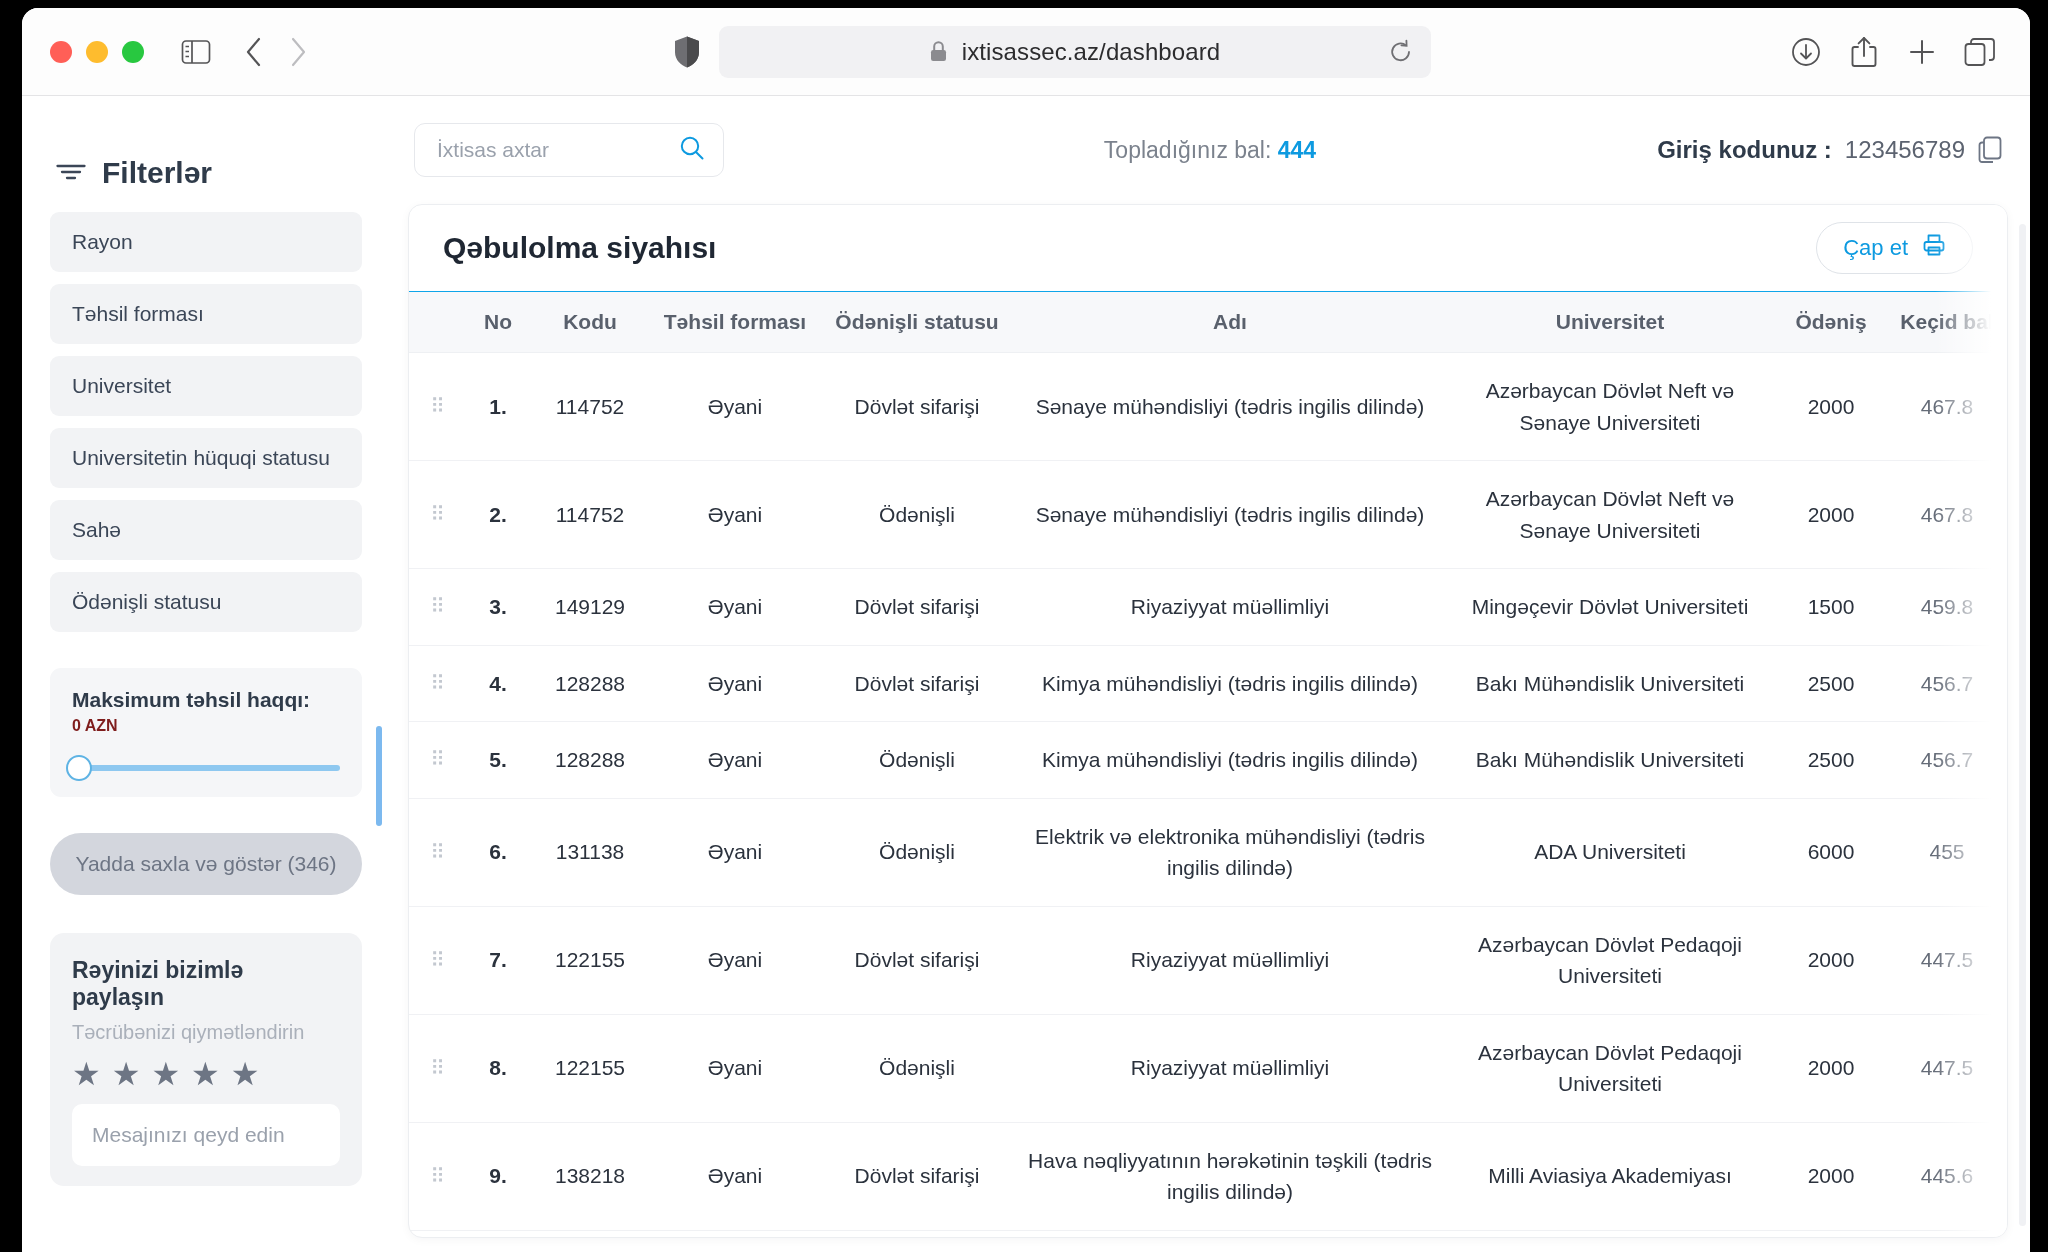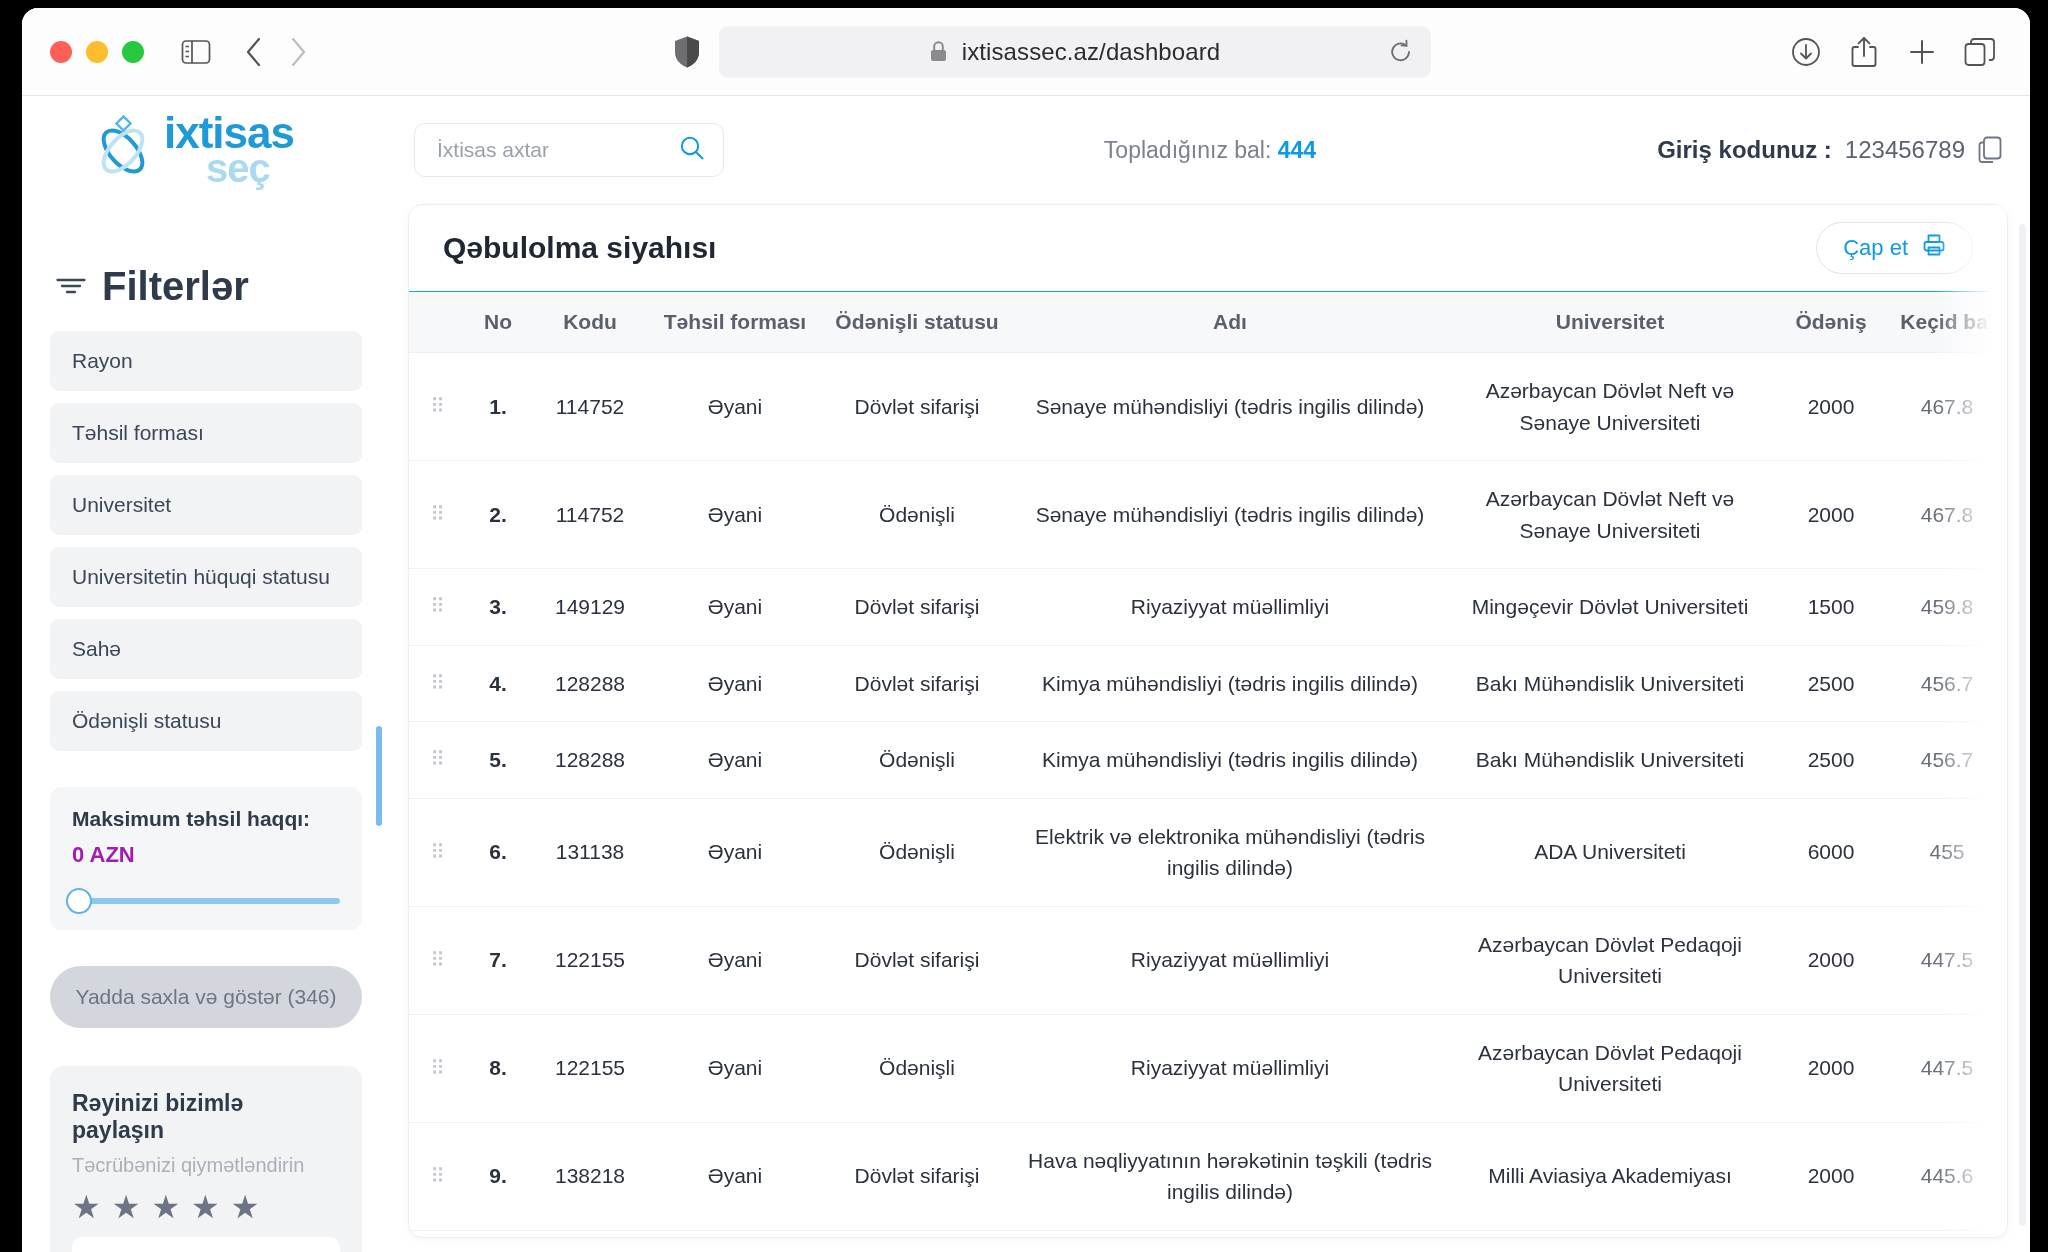--- a/index.html
+++ b/index.html
@@ -75,41 +75,41 @@
   .logo-area { height: 108px; display: flex; align-items: center; padding-left: 42px; }
   .logo { display: flex; align-items: center; gap: 10px; }
   .logo-text { display: flex; flex-direction: column; line-height: .92; }
   .logo-top { font-size: 44px; font-weight: 700; color: #1f9ad6; letter-spacing: -1px; }
   .logo-bot { font-size: 40px; font-weight: 700; color: #a9daf2; letter-spacing: -1px; margin-left: 42px; margin-top: -4px; }
 
   .filters-head {
     display: flex; align-items: center; gap: 16px;
     margin: 60px 0 22px 0; padding-left: 6px;
   }
-  .filters-head .label { font-size: 40px; font-weight: 700; color: #2f3b4a; }
+  .filters-head .label { font-size: 30px; font-weight: 700; color: #2f3b4a; }
 
   .filter-item {
     height: 60px;
     background: #f2f3f5;
     border-radius: 9px;
     display: flex; align-items: center;
     padding: 0 22px;
     margin-bottom: 12px;
     font-size: 21px;
     color: #3b4657;
   }
 
   .slider-card {
     margin-top: 36px;
     background: #f5f6f8;
     border-radius: 11px;
     padding: 20px 22px 26px 22px;
   }
   .slider-card .t1 { font-size: 21px; font-weight: 700; color: #2f3b4a; }
-  .slider-card .t2 { font-size: 22px; font-weight: 700; color: #a21caf; margin-top: 11px; }
+  .slider-card .t2 { font-size: 16px; font-weight: 700; color: #7f1d1d; margin-top: 5px; }
   .slider-track {
     position: relative; height: 6px; background: #8ec8f0;
     border-radius: 3px; margin-top: 30px;
   }
   .slider-thumb {
     position: absolute; left: -6px; top: 50%; transform: translateY(-50%);
     width: 26px; height: 26px; border-radius: 50%;
     background: #ffffff; border: 2px solid #5eb3e4;
   }
 
@@ -309,35 +309,20 @@
         <rect x="1.5" y="7" width="19" height="21" rx="3"></rect>
         <path d="M7 7 V5 a3 3 0 0 1 3-3 h17 a3 3 0 0 1 3 3 v15 a3 3 0 0 1-3 3 h-2"></path>
       </svg>
     </div>
   </div>
 
   <div class="page">
 
     <div class="sidebar">
 
-      <div class="logo-area">
-        <div class="logo">
-          <span>
-            <svg width="62" height="66" viewBox="0 0 62 66" fill="none">
-              <ellipse cx="31" cy="36" rx="13" ry="25" transform="rotate(-42 31 36)" stroke="#1f9ad6" stroke-width="4"></ellipse>
-              <ellipse cx="31" cy="36" rx="13" ry="25" transform="rotate(42 31 36)" stroke="#bfe3f6" stroke-width="4"></ellipse>
-              <rect x="26.5" y="3.5" width="10" height="10" transform="rotate(45 31.5 8.5)" stroke="#56b7e6" stroke-width="2.4" fill="none"></rect>
-            </svg>
-          </span>
-          <div class="logo-text">
-            <span class="logo-top">ixtisas</span>
-            <span class="logo-bot">seç</span>
-          </div>
-        </div>
-      </div>
 
       <div class="filters-head">
         <span>
           <svg width="30" height="20" viewBox="0 0 30 20" fill="none" stroke="#3b4657" stroke-width="2.3" stroke-linecap="round">
             <line x1="1.5" y1="5" x2="28.5" y2="5"></line>
             <line x1="6" y1="11" x2="24" y2="11"></line>
             <line x1="11" y1="17" x2="19" y2="17"></line>
           </svg>
         </span>
         <span class="label">Filterlər</span>

